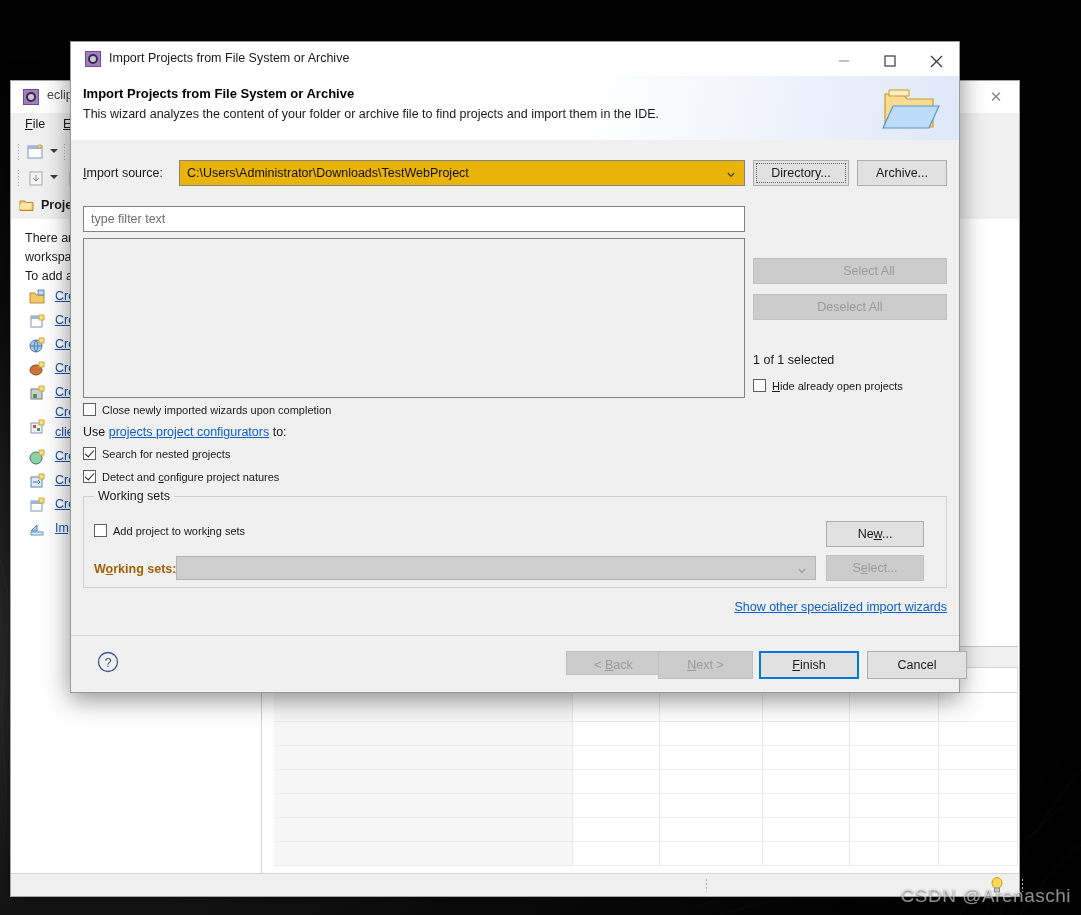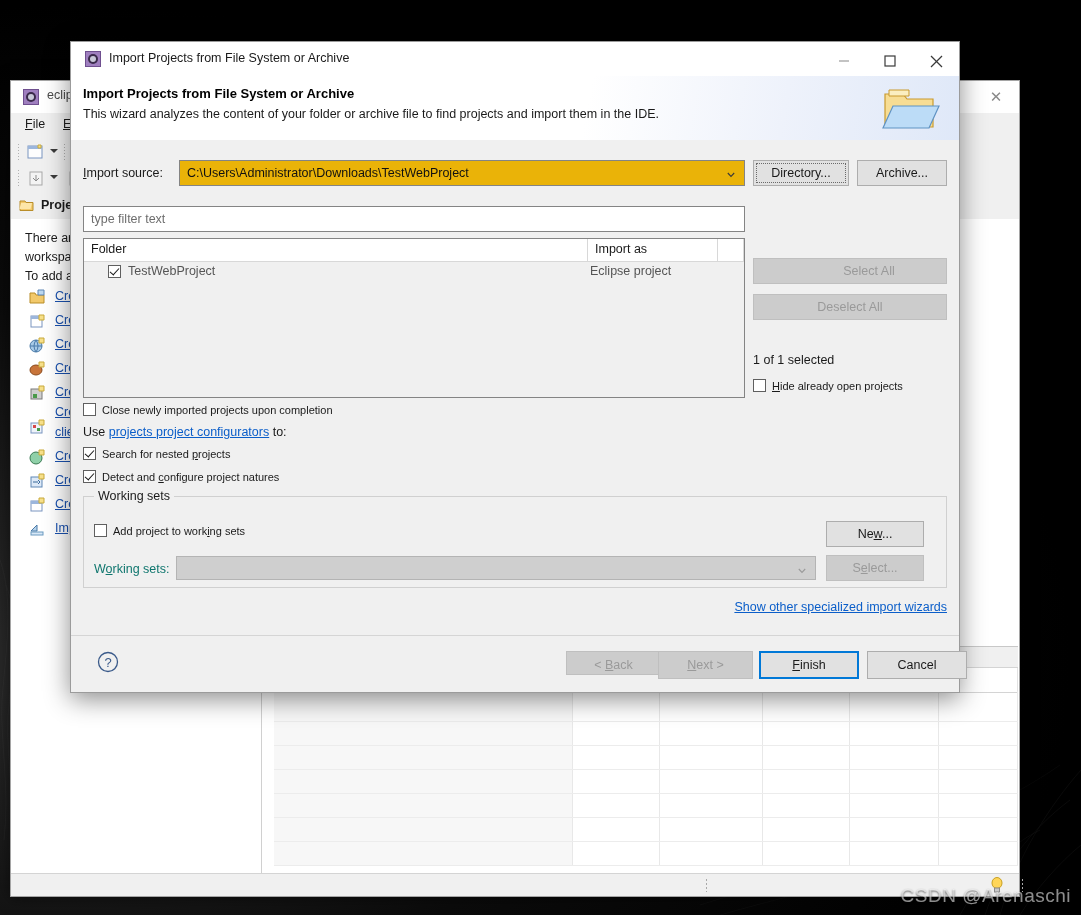--- a/index.html
+++ b/index.html
@@ -288,21 +288,21 @@
 
   .link { color: #0b5ec9; text-decoration: underline; cursor: pointer; }
 
   .group {
     position: absolute; border: 1px solid #d0d0d0; box-sizing: border-box;
   }
   .group-title {
     position: absolute; left: 10px; top: -8px; background: #f0f0f0;
     padding: 0 4px; font-size: 12.5px; color: #1a1a1a;
   }
-  .disabled-txt { color: #0f766e; }
+  .disabled-txt { color: #a16207; font-weight: bold; }
 
   .help-icon { position: absolute; left: 26px; top: 15px; width: 22px; height: 22px; }
 </style>
 </head>
 <body>
 
 <div id="root">
 
   <div class="desktop">
     <svg class="desk-tex" viewBox="0 0 1081 915" preserveAspectRatio="none">
@@ -647,36 +647,24 @@
       </div>
       <div class="btn disabled" style="left:682px;top:154px;width:194px;height:26px;line-height:24px;">
         <span>Deselect All</span>
       </div>
       <div class="lbl" style="position:absolute;left:682px;top:213px;">1 of 1 selected</div>
       <div class="cbrow" style="left:682px;top:238px;">
         <span class="cb"></span><span class="cbt"><u>H</u>ide already open projects</span>
       </div>
 
       <div class="tree" style="left:12px;top:98px;width:662px;height:160px;">
-        <div class="tree-head">
-          <div style="width:504px;">Folder</div>
-          <div style="width:130px;">Import as</div>
-          <div style="width:26px;"></div>
-        </div>
-        <div class="tree-body">
-          <div class="tree-row">
-            <span class="cb checked cbx"></span>
-            <span class="nm">TestWebProject</span>
-            <span class="imp">Eclipse project</span>
-          </div>
-        </div>
       </div>
 
       <div class="cbrow" style="left:12px;top:262px;">
-        <span class="cb"></span><span class="cbt">Close newly imported projects upon completion</span>
+        <span class="cb"></span><span class="cbt">Close newly imported wizards upon completion</span>
       </div>
 
       <div class="lbl" style="position:absolute;left:12px;top:285px;">
         <span>Use </span><span class="link">projects project configurators</span><span> to:</span>
       </div>
 
       <div class="cbrow" style="left:12px;top:306px;">
         <span class="cb checked"></span><span class="cbt">Search for nested <u>p</u>rojects</span>
       </div>
       <div class="cbrow" style="left:12px;top:329px;">

